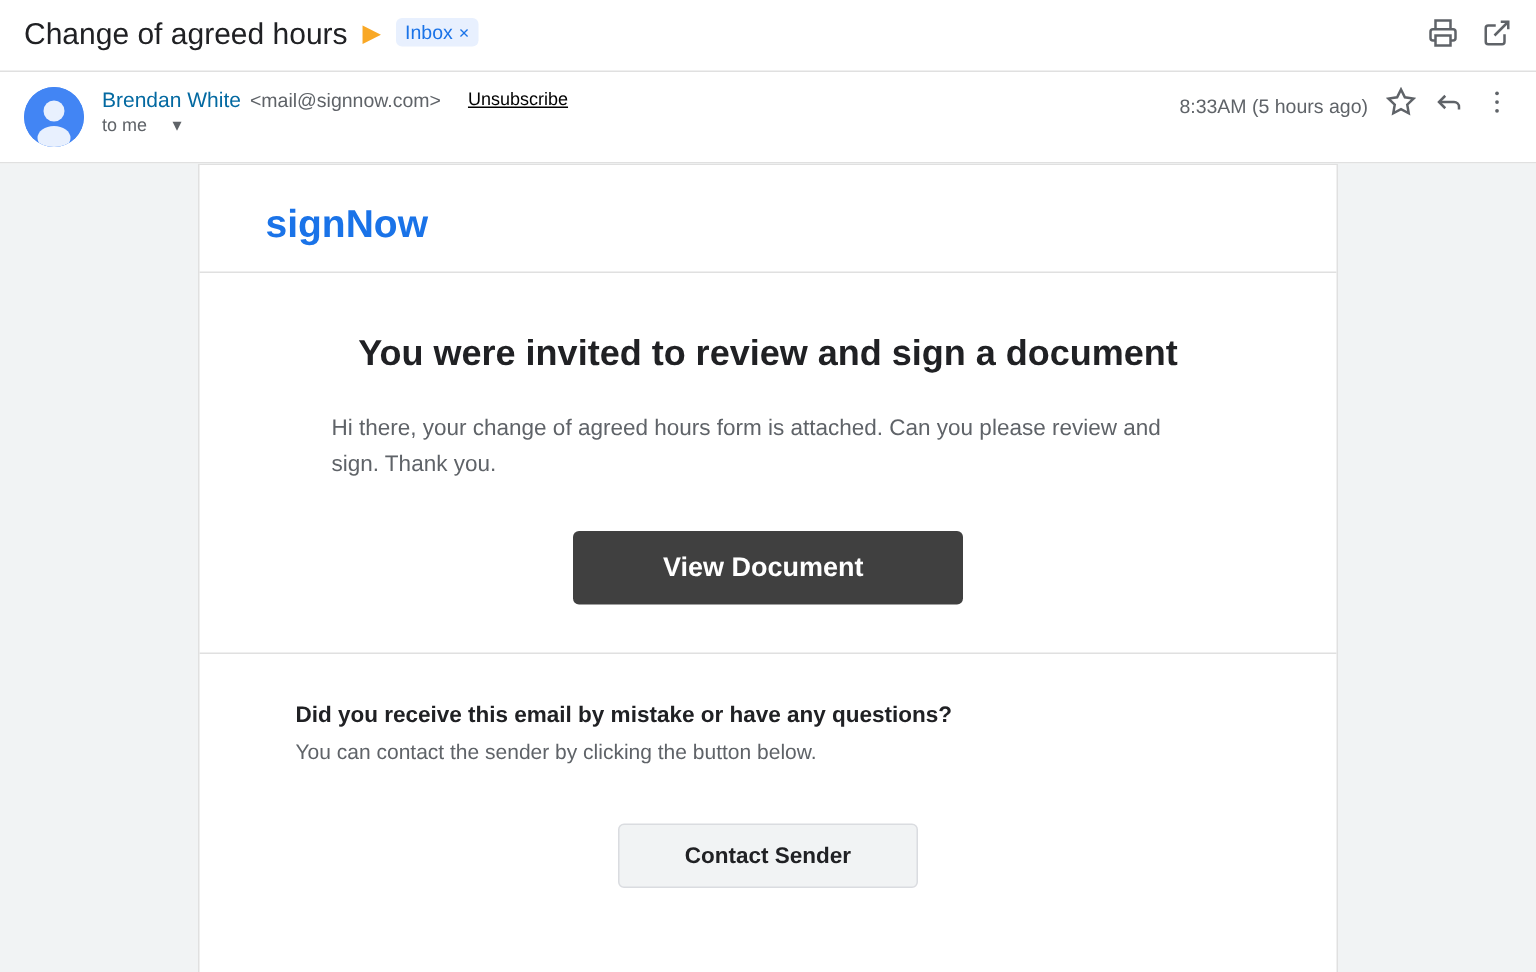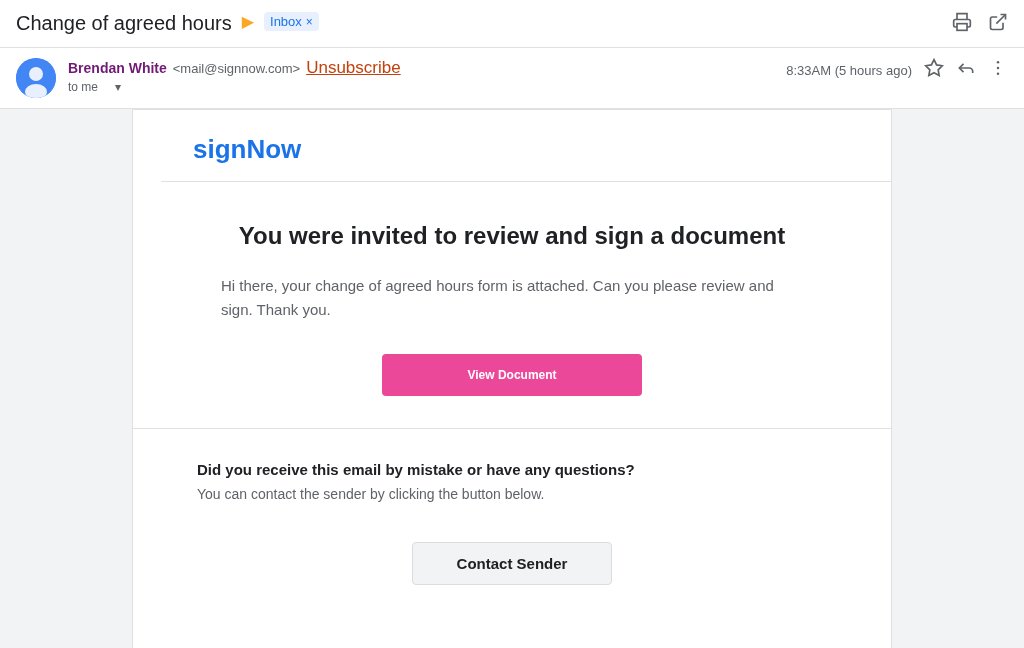--- a/index.html
+++ b/index.html
@@ -87,32 +87,33 @@
     .sender-info {
       flex: 1;
     }
     .sender-name-line {
       display: flex;
       align-items: center;
       gap: 6px;
       font-size: 14px;
     }
     .sender-name {
-      font-weight: 700;
-      color: #701a75;
+      font-weight: 400;
+      color: #0369a1;
     }
     .sender-email {
       color: #5f6368;
       font-size: 13px;
     }
     .unsubscribe-link {
-      color: #c2410c;
-      font-size: 17px;
+      color: #000000;
+      font-size: 12px;
       text-decoration: underline;
       cursor: pointer;
+      margin-left: 12px;
     }
     .to-me {
       font-size: 12px;
       color: #5f6368;
       display: flex;
       align-items: center;
       gap: 17px;
       margin-top: 2px;
       cursor: pointer;
     }
@@ -146,23 +147,22 @@
     }
     .email-body-inner {
       background: #fff;
       width: 760px;
       margin: 0 auto;
       border: 1px solid #e0e0e0;
     }
 
     
     .signnow-header {
-      padding: 24px 32px 16px;
+      padding: 24px 44px 16px;
       border-bottom: 1px solid #e0e0e0;
-      margin-left: 28px;
     }
     .signnow-logo {
       font-size: 26px;
       font-weight: 700;
       color: #1a73e8;
     }
 
     
     .email-main {
       padding: 40px 88px 32px;
@@ -177,29 +177,29 @@
     }
     .email-body-text {
       font-size: 15px;
       color: #5f6368;
       line-height: 1.6;
       text-align: left;
       margin-bottom: 32px;
     }
     .view-document-btn {
       display: inline-block;
-      background: #ec4899;
+      background: #404040;
       color: #fff;
-      font-size: 12px;
+      font-size: 18px;
       font-weight: 600;
       padding: 14px 60px;
       border-radius: 4px;
       border: none;
       cursor: pointer;
-      text-align: center;
+      text-align: left;
       min-width: 260px;
     }
 
     
     .email-footer {
       padding: 32px 64px 32px;
       text-align: center;
     }
     .footer-question {
       font-size: 15px;

